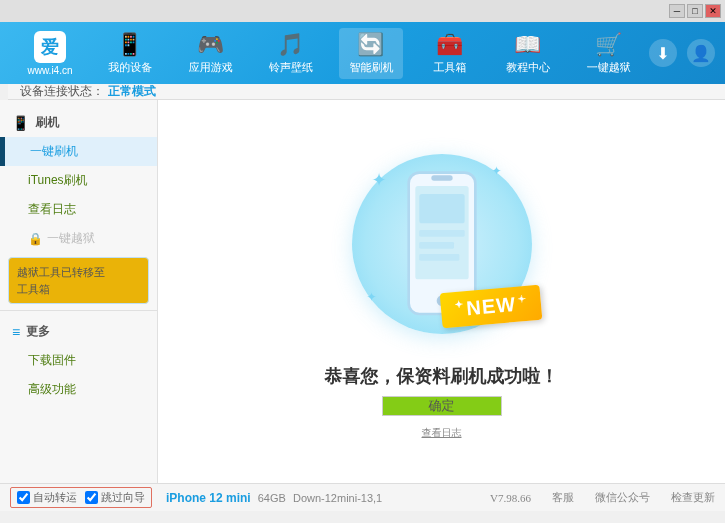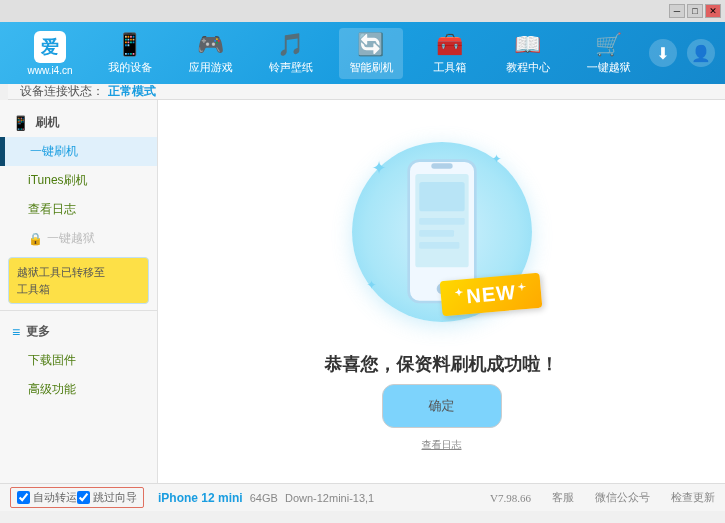--- a/index.html
+++ b/index.html
@@ -116,21 +116,21 @@
 
     .sidebar-disabled {
       padding: 6px 12px 6px 28px;
       color: #bbb; font-size: 12px;
       display: flex; align-items: center;
     }
     .sidebar-disabled .lock-icon { margin-right: 4px; font-size: 12px; }
 
     .notice-box {
       margin: 4px 8px;
-      background: #fde047;
+      background: #eab308;
       border: 1px solid #c0dff5;
       border-radius: 4px;
       padding: 6px 8px;
       color: #555; font-size: 11px; line-height: 1.5;
     }
 
     
     .content-area {
       flex: 1;
       display: flex;
@@ -195,23 +195,23 @@
       position: absolute;
       color: #7dd6f5;
       font-size: 18px;
     }
 
     .success-msg {
       font-size: 18px; color: #333; font-weight: bold; margin-bottom: 8px;
     }
 
     .confirm-btn {
-      width: 120px; height: 44px;
-      background: #7dd3fc; border: 1px solid #ccc;
-      border-radius: 12px; color: #555; font-size: 13px;
+      width: 120px; height: 20px;
+      background: #84cc16; border: 1px solid #ccc;
+      border-radius: 0; color: #555; font-size: 13px;
       cursor: pointer; margin-bottom: 10px;
       display: flex; align-items: center; justify-content: center;
     }
 
     .revisit-link {
       color: #888; font-size: 10px; cursor: pointer; text-decoration: underline;
     }
 
     
     .bottom-bar {
@@ -237,21 +237,21 @@
       display: flex; align-items: center; gap: 4px;
       padding: 0 8px;
       color: #555; font-size: 11px;
       border-right: 1px solid #ddd;
     }
 
     .checked-border {
       border: 1px solid #e07060;
       padding: 2px 6px;
       border-radius: 2px;
-      display: flex; 
+      display: flex; gap: 8px;
     }
   </style>
 </head>
 <body>
 
 <div class="title-bar">
   <div class="title-btn">─</div>
   <div class="title-btn">□</div>
   <div class="title-btn close">✕</div>
 </div>

